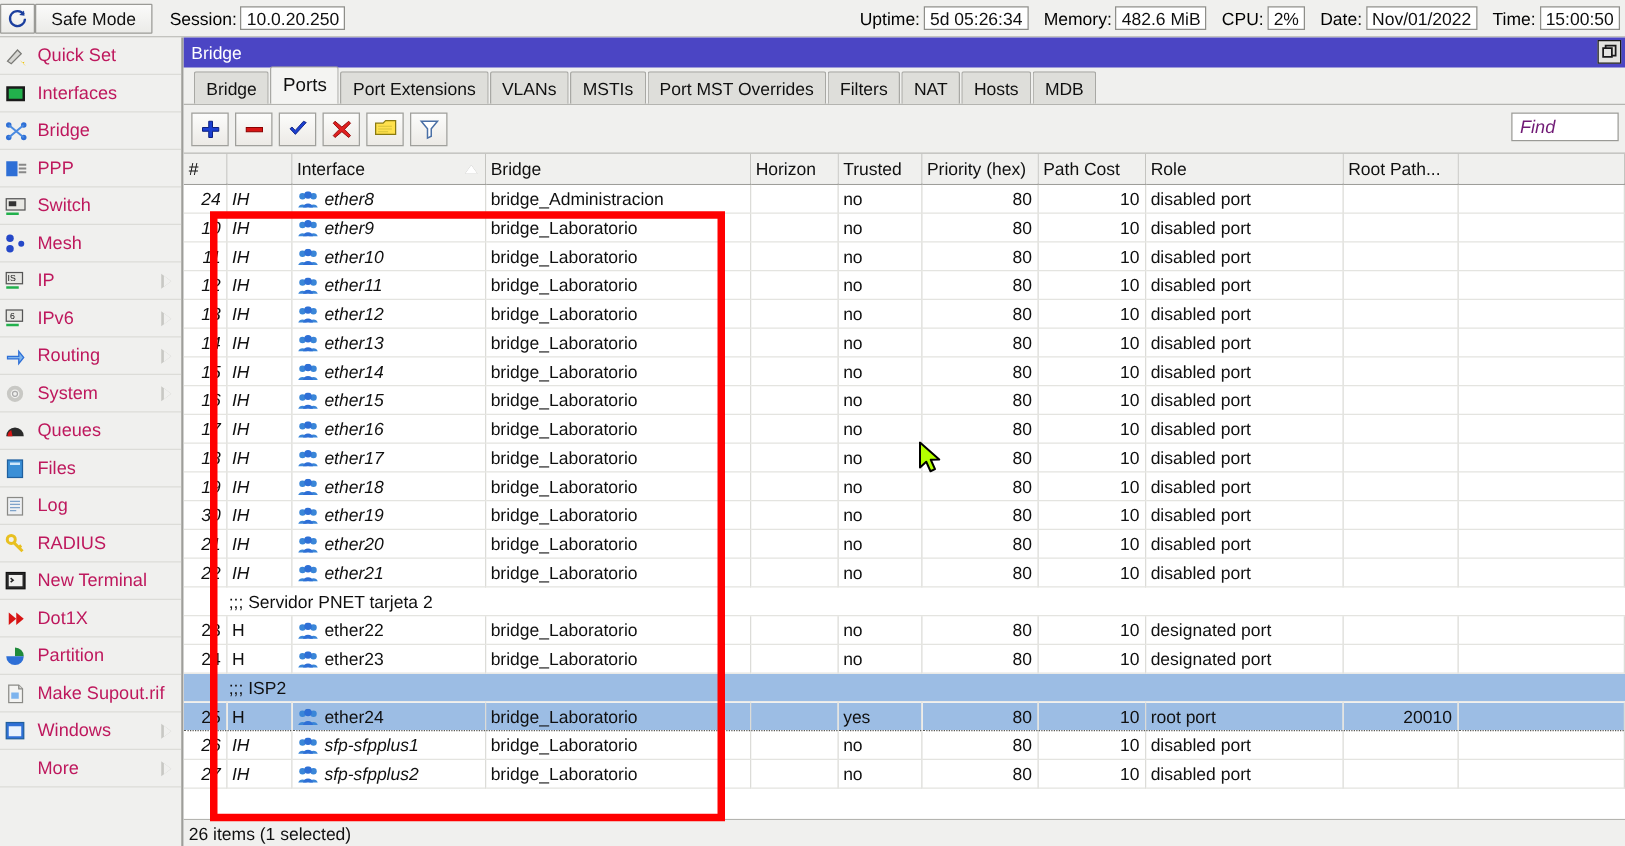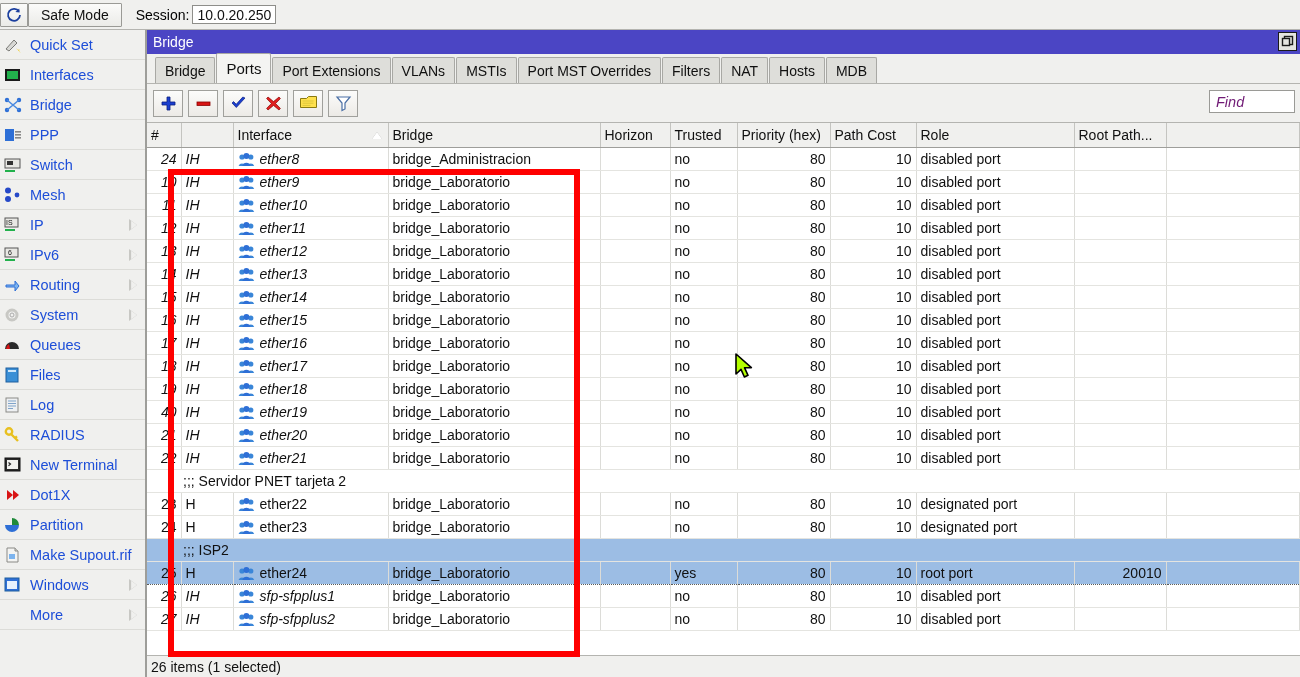--- a/index.html
+++ b/index.html
@@ -52,21 +52,21 @@
     border-right: 2px solid #9e9e9a;
     overflow: hidden;
   }
   .menu-item {
     position: relative;
     height: 30px;
     display: flex; align-items: center;
     padding-left: 2px;
     border-bottom: 1px solid #dcdcd8;
     font-size: 14.5px;
-    color: #1d4ed8;
+    color: #be185d;
     cursor: default;
   }
   .menu-item .mi-ico {
     width: 22px; height: 18px; margin-right: 6px;
     flex: 0 0 22px;
     display: flex; align-items: center; justify-content: center;
   }
   .menu-item .mi-label { white-space: nowrap; }
   .mi-arrow {
     position: absolute; right: 8px; top: 50%; transform: translateY(-50%);
@@ -254,20 +254,32 @@
         <path d="M13 4.5A6 6 0 1 0 14 8" fill="none" stroke="#1b3f9e" stroke-width="1.8"></path>
         <path d="M13.2 1.4 L13.6 5.6 L9.4 5.0 Z" fill="#1b3f9e"></path>
       </svg>
     </div>
     <div class="tb-btn">
       <span>Safe Mode</span>
     </div>
     <span class="tb-label">Session:</span>
     <div class="tb-field">10.0.20.250</div>
 
+    <div id="topbar-right">
+      <span class="tb-label">Uptime:</span>
+      <div class="tb-field">5d 05:26:34</div>
+      <span class="tb-label">Memory:</span>
+      <div class="tb-field">482.6 MiB</div>
+      <span class="tb-label">CPU:</span>
+      <div class="tb-field">2%</div>
+      <span class="tb-label">Date:</span>
+      <div class="tb-field">Nov/01/2022</div>
+      <span class="tb-label">Time:</span>
+      <div class="tb-field">15:00:50</div>
+    </div>
   </div>
 
   <div id="sidebar">
       <div class="menu-item">
         <span class="mi-ico">
           <svg width="18" height="16" viewBox="0 0 18 16">
             <path d="M2 12 L10 3 L13 6 L5 14 Z" fill="#d8d8d4" stroke="#7a7a76"></path>
             <path d="M12 11 l1.5 2 2-.6 -.6 2 2 1.5" fill="#f0c400"></path>
           </svg>
         </span>
@@ -786,21 +798,21 @@
               <td class="">bridge_Laboratorio</td>
               <td class=""></td>
               <td class="">no</td>
               <td class="c-num-r">80</td>
               <td class="c-num-r">10</td>
               <td class="">disabled port</td>
               <td class="c-num-r"></td>
               <td class=""></td>
             </tr>
             <tr class="row-italic ">
-              <td class="c-num">40</td>
+              <td class="c-num">30</td>
               <td class="c-flag">IH</td>
               <td class="c-iface"><span class="ifico"><svg width="17" height="14" viewBox="0 0 17 14">
                     <circle cx="4" cy="4" r="2.6" fill="#3a86d8"></circle>
                     <path d="M0.6 13 a3.6 3.6 0 0 1 6.8 0 z" fill="#3a86d8"></path>
                     <circle cx="12.8" cy="4" r="2.6" fill="#3a86d8"></circle>
                     <path d="M9.4 13 a3.6 3.6 0 0 1 6.8 0 z" fill="#3a86d8"></path>
                     <circle cx="8.4" cy="3" r="3" fill="#2e6fd6"></circle>
                     <path d="M4.4 13 a4.1 4.1 0 0 1 8 0 z" fill="#2e6fd6"></path>
                   </svg></span><span class="ifname">ether19</span></td>
               <td class="">bridge_Laboratorio</td>

